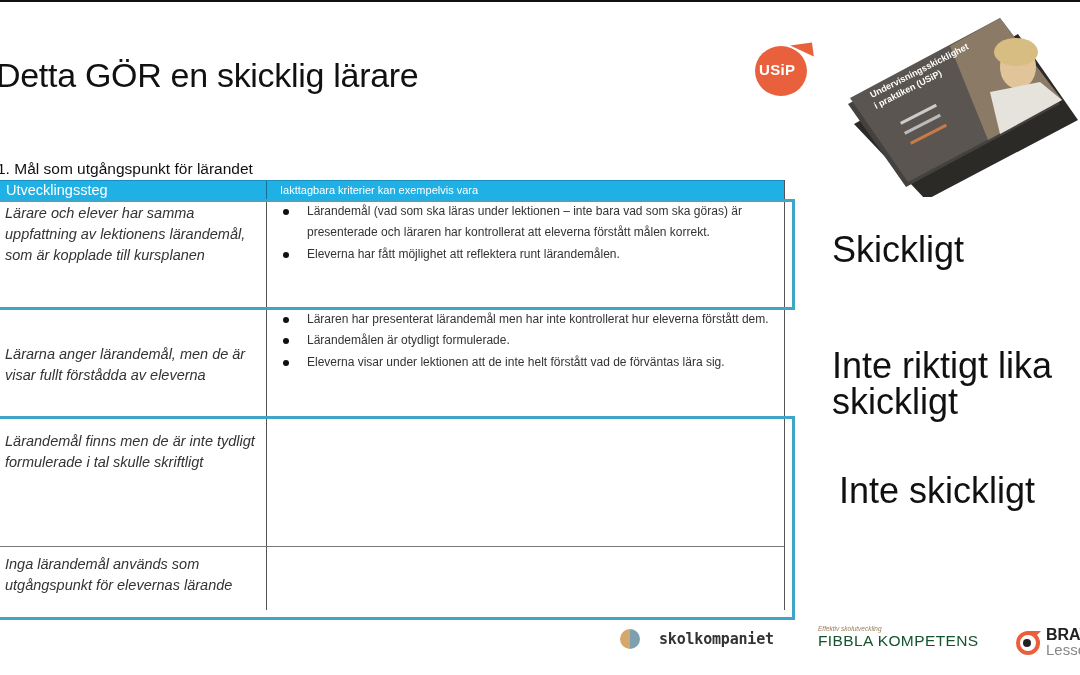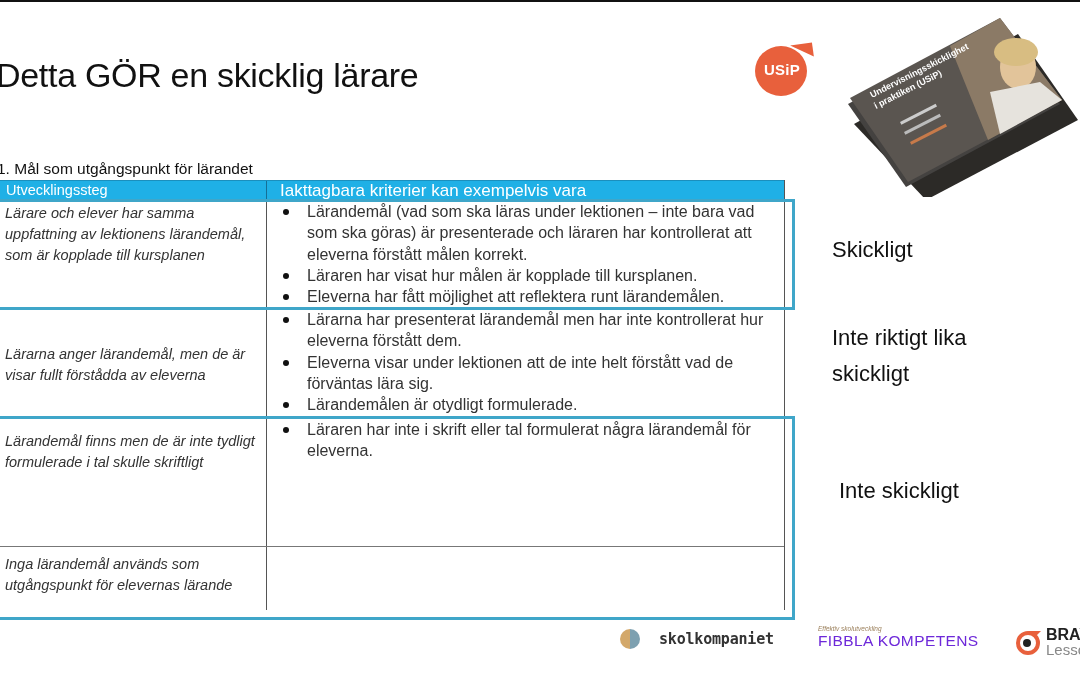--- a/index.html
+++ b/index.html
@@ -8,58 +8,58 @@
 
   .topbar { position: absolute; left: 0; top: 0; width: 1080px; height: 2px; background: #111; }
 
   .title { position: absolute; left: -4px; top: 56px; font-size: 34px; font-weight: normal; color: #111; letter-spacing: -0.3px; white-space: nowrap; }
 
   .subheading { position: absolute; left: -3px; top: 160px; font-size: 15.5px; color: #111; white-space: nowrap; }
 
   .table { position: absolute; left: -2px; top: 180px; width: 787px; border-right: 1px solid #555; }
   .hdr { display: flex; height: 20px; background: #1fb0e6; border-top: 1px solid #1b8fbd; }
   .hdr .c1 { width: 269px; padding-left: 8px; color: #fff; font-size: 14.5px; line-height: 19px; border-right: 1px solid #156f96; }
-  .hdr .c2 { flex: 1; padding-left: 13px; color: #fff; font-size: 17px; line-height: 19px; }
+  .hdr .c2 { flex: 1; padding-left: 13px; color: #fff; font-size: 11px; line-height: 19px; }
 
   .row { display: flex; border-bottom: 1px solid #777; }
   .row .c1 { width: 269px; padding-left: 7px; padding-right: 6px; font-style: italic; font-size: 14.5px; line-height: 21px; color: #333; border-right: 1px solid #555; display: flex; flex-direction: column; }
-  .row .c2 { flex: 1; padding-left: 10px; padding-right: 8px; font-size: 16px; line-height: 21.3px; color: #333; }
+  .row .c2 { flex: 1; padding-left: 10px; padding-right: 8px; font-size: 12px; line-height: 21.3px; color: #333; }
   .row ul { list-style: none; }
   .row li { position: relative; padding-left: 30px; }
   .row li::before { content: ""; position: absolute; left: 6px; top: 8px; width: 6px; height: 6px; border-radius: 50%; background: #111; }
 
   .r1 { height: 108px; } .r1 .c1 { padding-top: 3px; }
   .r2 { height: 110px; } .r2 .c1 { justify-content: center; padding-top: 4px; }
   .r3 { height: 129px; } .r3 .c1 { padding-top: 13px; }
   .r4 { height: 63px; border-bottom: none; } .r4 .c1 { padding-top: 7px; }
   .r1 .c2, .r2 .c2, .r3 .c2, .r4 .c2 { padding-top: 1px; }
 
   .hl { position: absolute; border: 3px solid #3fa6c9; pointer-events: none; }
   .hl1 { left: -6px; top: 199px; width: 801px; height: 111px; }
   .hl2 { left: -6px; top: 416px; width: 801px; height: 204px; }
 
-  .level { position: absolute; font-size: 22px; color: #111; line-height: 36px; white-space: nowrap; }
+  .level { position: absolute; font-size: 36px; color: #111; line-height: 36px; white-space: nowrap; }
   .lv1 { left: 832px; top: 232px; }
-  .lv2 { left: 832px; top: 320px; }
+  .lv2 { left: 832px; top: 348px; }
   .lv3 { left: 839px; top: 473px; }
 
   .usip { position: absolute; left: 755px; top: 44px; width: 58px; height: 52px; }
   .usip .circle { position: absolute; left: 0; top: 2px; width: 52px; height: 50px; border-radius: 50%; background: #e8603c; }
   .usip .tail { position: absolute; left: 36px; top: 0; width: 0; height: 0; border-left: 22px solid transparent; border-top: 14px solid #e8603c; transform: rotate(-8deg); }
-  .usip .txt { position: absolute; left: 4px; top: 17px; width: 46px; text-align: center; color: #fff; font-weight: bold; font-size: 15px; letter-spacing: 0.3px; }
+  .usip .txt { position: absolute; left: 4px; top: 17px; width: 46px; color: #fff; font-weight: bold; font-size: 15px; letter-spacing: 0.3px; }
 
   .book { position: absolute; left: 840px; top: 12px; width: 240px; height: 185px; }
 
   .logo-sk { position: absolute; left: 620px; top: 629px; display: flex; align-items: center; gap: 19px; }
   .logo-sk .dot { width: 20px; height: 20px; border-radius: 50%; background: linear-gradient(90deg, #d3a86a 50%, #7da0b0 50%); }
   .logo-sk .name { font-family: "DejaVu Sans Mono", monospace; font-weight: bold; font-size: 15px; color: #333; letter-spacing: -0.2px; }
 
   .logo-fib { position: absolute; left: 818px; top: 625px; }
   .logo-fib .tag { font-size: 6.5px; color: #9a7f5a; font-style: italic; }
-  .logo-fib .name { font-size: 15.5px; color: #6d28d9; letter-spacing: 0.4px; margin-top: 0px; }
+  .logo-fib .name { font-size: 15.5px; color: #14532d; letter-spacing: 0.4px; margin-top: 0px; }
 
   .logo-bra { position: absolute; left: 1015px; top: 627px; display: flex; align-items: center; gap: 5px; }
   .logo-bra .eye { width: 26px; height: 26px; position: relative; }
   .logo-bra .txt { line-height: 15px; }
   .logo-bra .t1 { font-weight: bold; font-size: 16px; color: #222; }
   .logo-bra .t2 { font-size: 15px; color: #888; }
 </style>
 </head>
 <body>
 
@@ -96,46 +96,44 @@
     <div class="c2">Iakttagbara kriterier kan exempelvis vara</div>
   </div>
 
   <div class="row r1">
     <div class="c1">
         <span>Lärare och elever har samma uppfattning av lektionens lärandemål, som är kopplade till kursplanen</span>
       </div>
     <div class="c2">
       <ul>
         <li>Lärandemål (vad som ska läras under lektionen – inte bara vad som ska göras) är presenterade och läraren har kontrollerat att eleverna förstått målen korrekt.</li>
-        <li>Läraren har visat hur målen är kopplade till kursplanen.</li>
         <li>Eleverna har fått möjlighet att reflektera runt lärandemålen.</li>
       </ul>
     </div>
   </div>
 
   <div class="row r2">
     <div class="c1">
         <span>Lärarna anger lärandemål, men de är visar fullt förstådda av eleverna</span>
       </div>
     <div class="c2">
       <ul>
-        <li>Lärarna har presenterat lärandemål men har inte kontrollerat hur eleverna förstått dem.</li>
+        <li>Läraren har presenterat lärandemål men har inte kontrollerat hur eleverna förstått dem.</li>
+        <li>Lärandemålen är otydligt formulerade.</li>
         <li>Eleverna visar under lektionen att de inte helt förstått vad de förväntas lära sig.</li>
-        <li>Lärandemålen är otydligt formulerade.</li>
       </ul>
     </div>
   </div>
 
   <div class="row r3">
     <div class="c1">
         <span>Lärandemål finns men de är inte tydligt formulerade i tal skulle skriftligt</span>
       </div>
     <div class="c2">
       <ul>
-        <li>Läraren har inte i skrift eller tal formulerat några lärandemål för eleverna.</li>
       </ul>
     </div>
   </div>
 
   <div class="row r4">
     <div class="c1">
         <span>Inga lärandemål används som utgångspunkt för elevernas lärande</span>
       </div>
   </div>
 </div>

